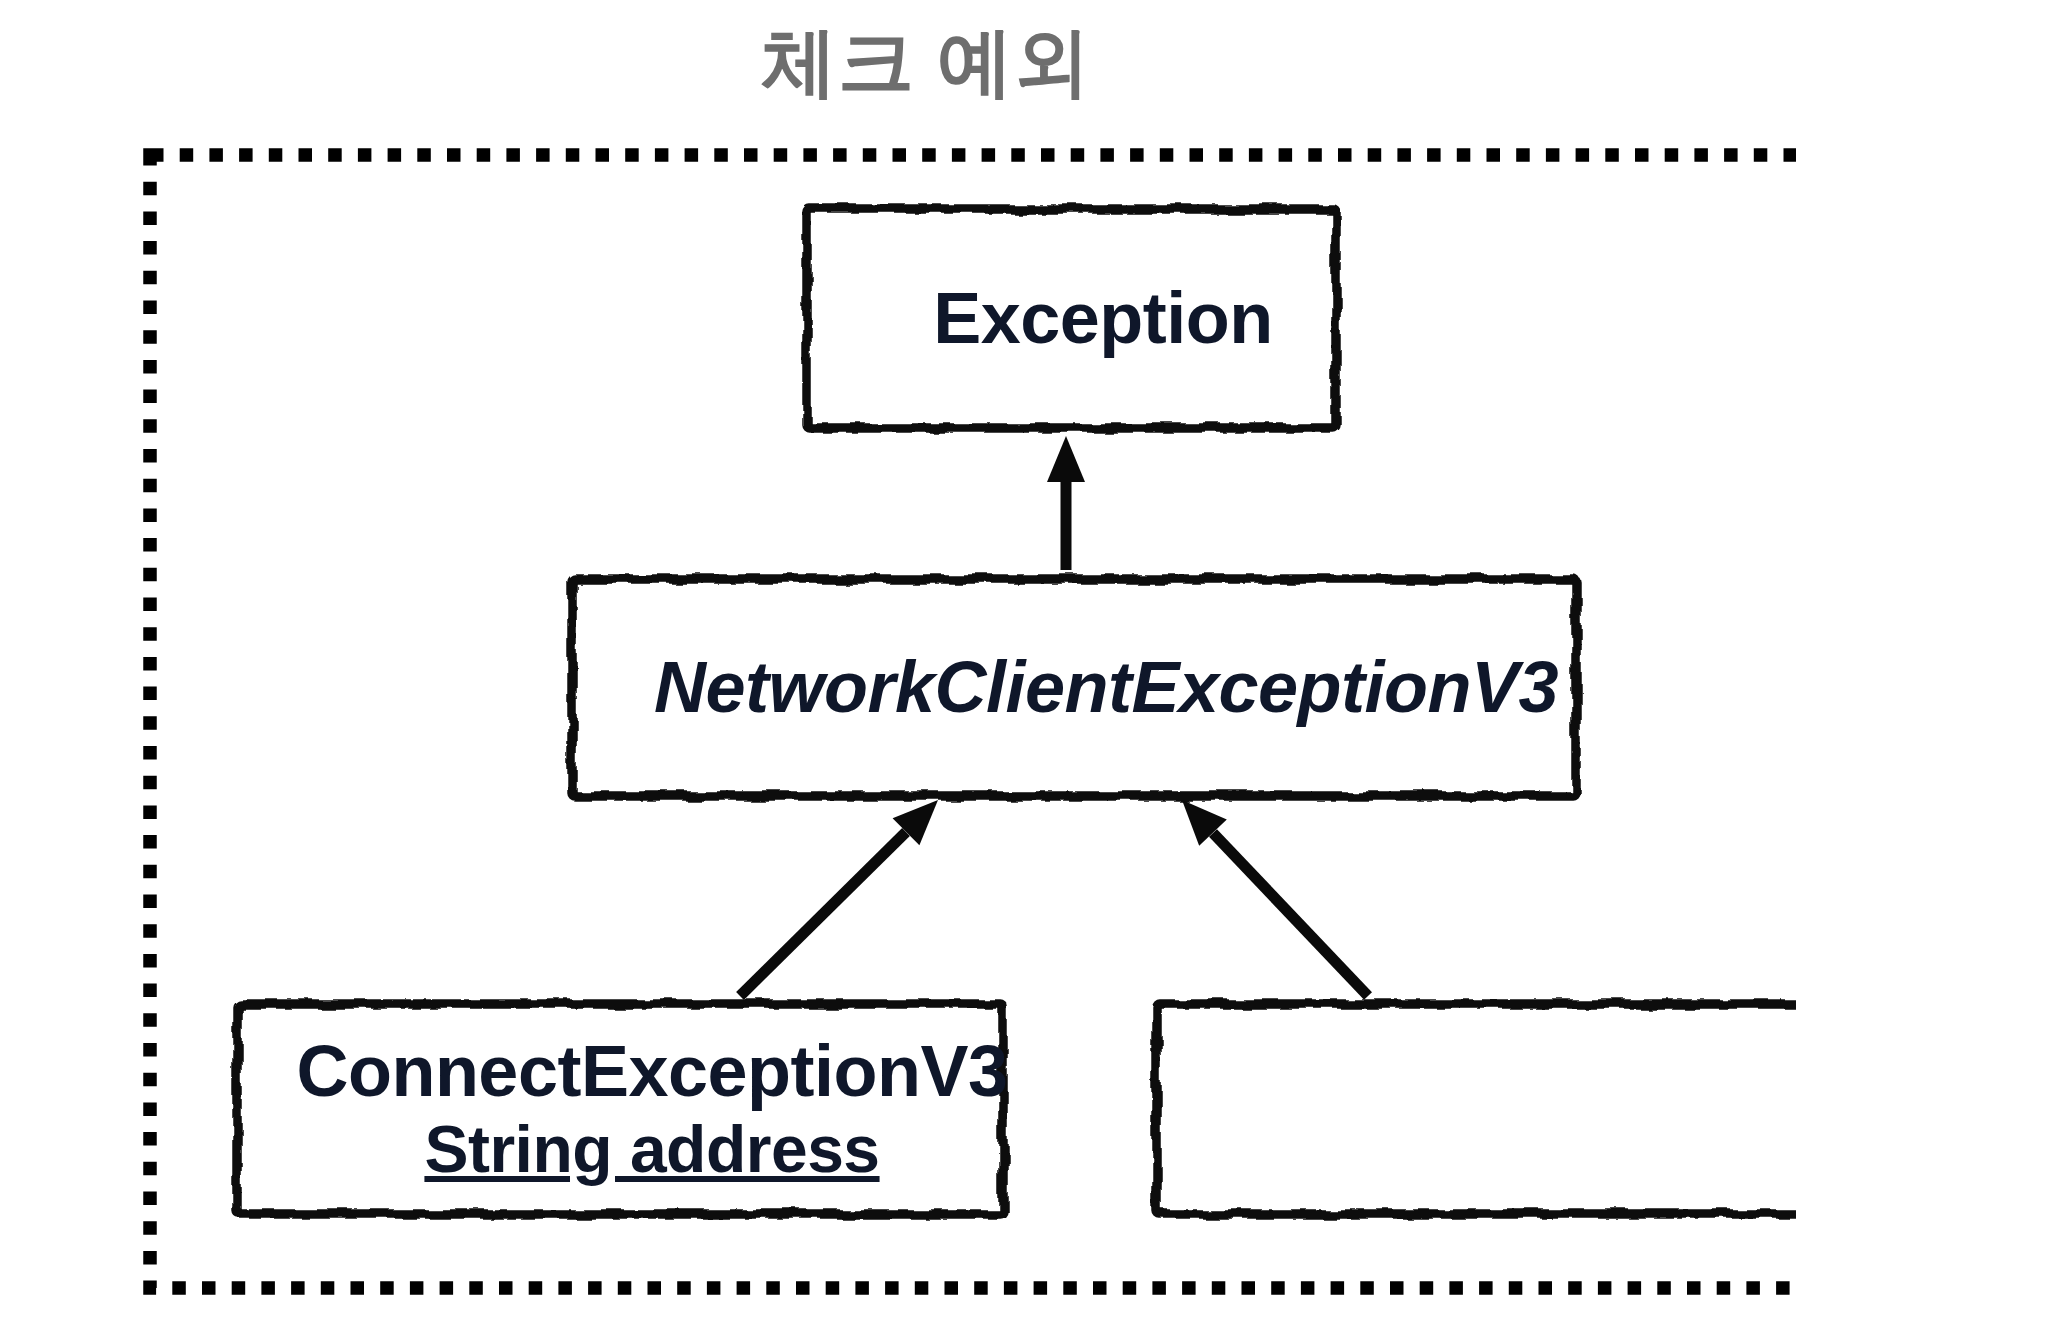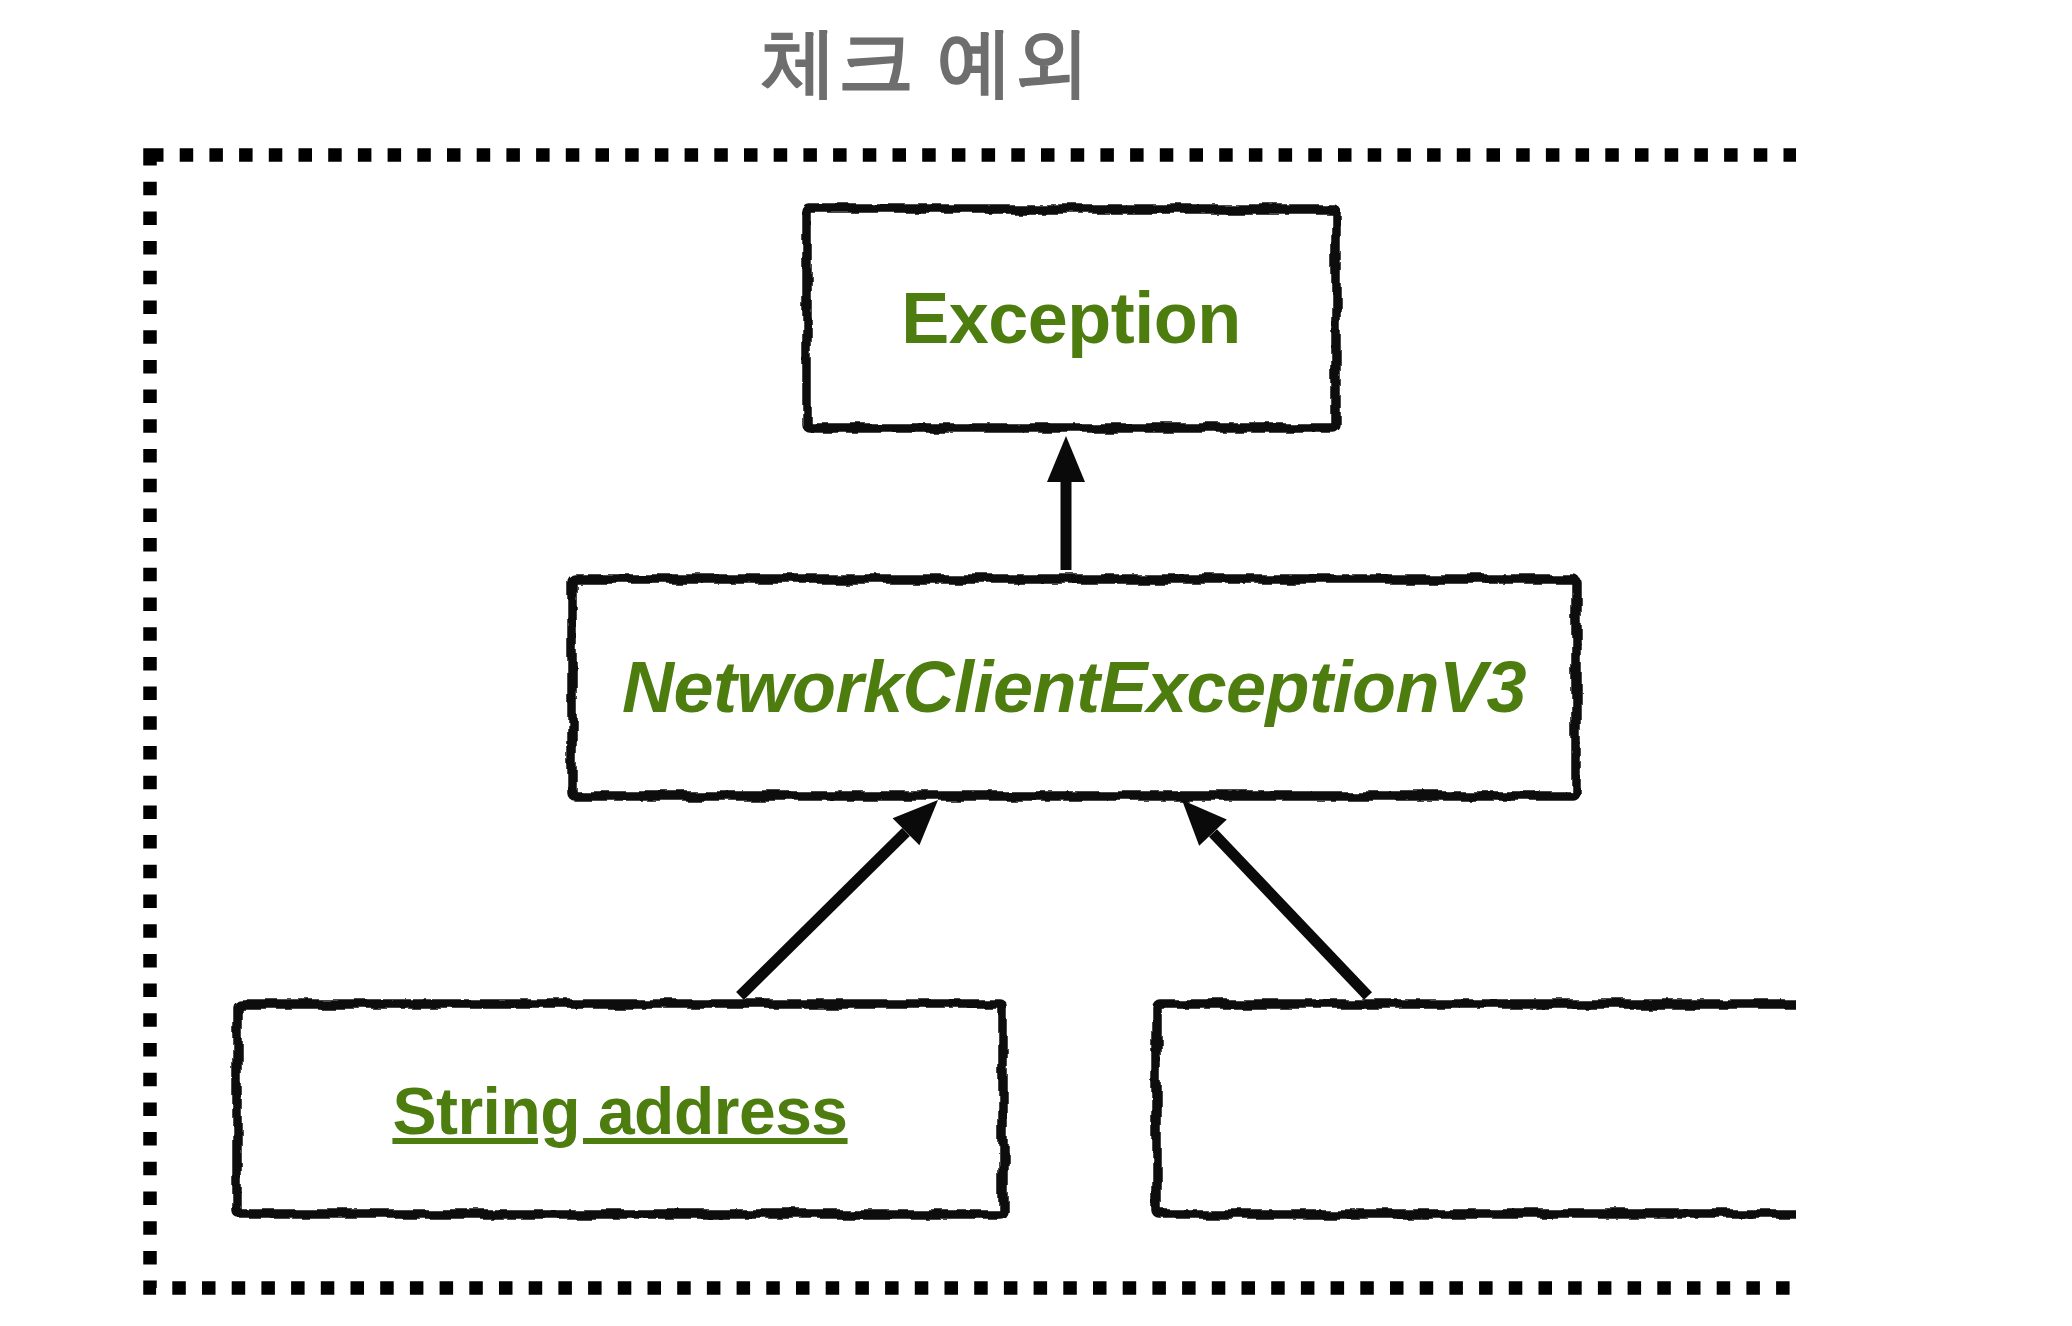--- a/index.html
+++ b/index.html
@@ -50,24 +50,25 @@
   }
   .arrows polygon {
     fill: #0a0a0a;
   }
   .node-text {
     position: absolute;
     display: flex;
     flex-direction: column;
     align-items: center;
     justify-content: center;
-    color: #4d7c0f;
+    color: #0f172a;
     font-weight: 700;
     text-align: center;
     letter-spacing: -0.5px;
+    margin-left: 32px;
   }
   .node-text .label {
     font-size: 72px;
     line-height: 1.06;
     white-space: nowrap;
   }
   .node-text .field {
     font-size: 66px;
     line-height: 1.1;
     margin-top: 4px;
@@ -121,17 +122,18 @@
 
   <div class="node-text pos-exception">
     <div class="label">Exception</div>
   </div>
 
   <div class="node-text pos-network">
     <div class="label">NetworkClientExceptionV3</div>
   </div>
 
   <div class="node-text pos-connect">
+    <div class="label">ConnectExceptionV3</div>
     <div class="field">String address</div>
   </div>
 
 
 </div>
 
 </body></html>

